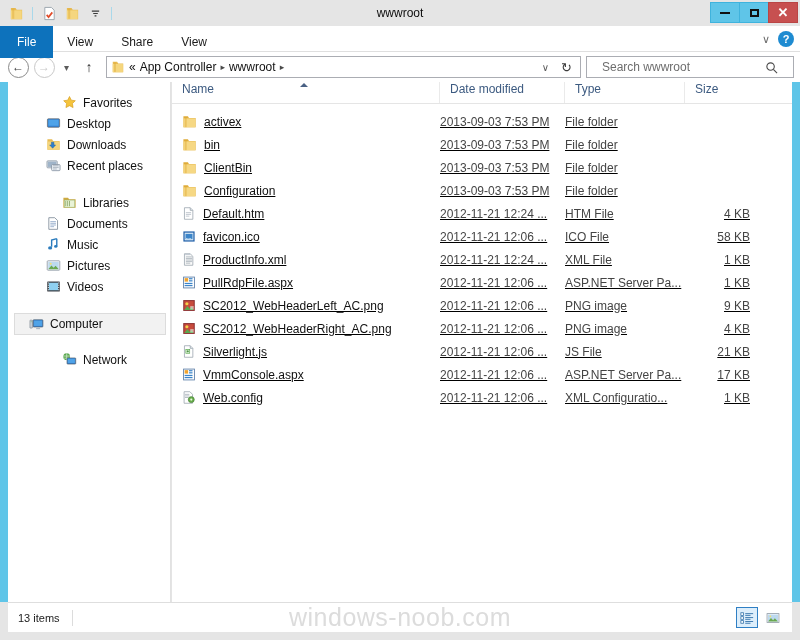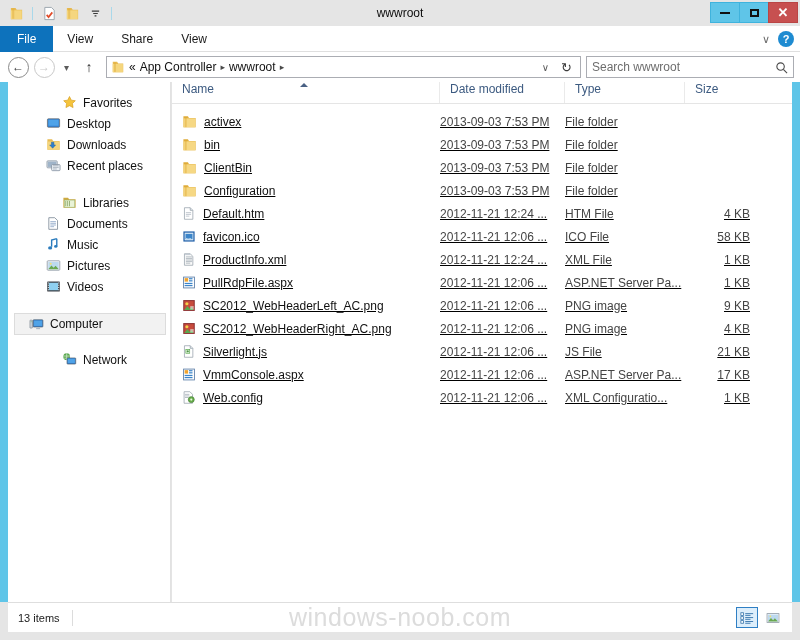--- a/index.html
+++ b/index.html
@@ -24,42 +24,42 @@
   .wc { width: 30px; height: 21px; display: flex; align-items: center; justify-content: center;
         background: #5fc5e8; border: 1px solid #3fb3dd; margin-left: -1px; }
   .wc.close { background: #c75050; border-color: #b94545; }
   .wc .bar { width: 10px; height: 2px; background: #111; }
   .wc .sq { width: 9px; height: 8px; border: 2px solid #111; }
   .wc .x { color: #fff; font-size: 13px; font-weight: bold; font-family: "Liberation Sans", sans-serif; }
 
   
   .ribbonbar { height: 26px; display: flex; align-items: stretch; background: #fff; flex: none; position: relative;
                border-bottom: 1px solid #dfdfdf; }
-  .tab { padding: 0 14px; display: flex; align-items: center; font-size: 12px; color: #1b1b1b; height: 26px; }
+  .tab { padding: 0 14px; display: flex; align-items: center; font-size: 12px; color: #1b1b1b; height: 32px; }
   .tab.file { background: #0d72bc; color: #fff; padding: 0 17px; }
   .ribbon-right { position: absolute; right: 6px; top: 0; height: 26px; display: flex; align-items: center; gap: 8px; }
   .chev { color: #6b6b6b; font-size: 11px; }
   .helpbtn { width: 16px; height: 16px; border-radius: 50%; background: #1e8bd1; color: #fff;
              font-size: 11px; font-weight: bold; display: flex; align-items: center; justify-content: center; }
 
   
   .addrbar { height: 30px; background: #fff; display: flex; align-items: center; padding: 0 6px; flex: none; gap: 2px; }
   .navbtn { width: 24px; height: 24px; display: flex; align-items: center; justify-content: center; }
   .circbtn { width: 21px; height: 21px; border-radius: 50%; border: 1px solid #8a8a8a; color: #3b3b3b;
              display: flex; align-items: center; justify-content: center; font-size: 12px; }
   .circbtn.dim { border-color: #c8c8c8; color: #c8c8c8; }
   .navbtn.small { width: 17px; }
   .addrbox { flex: 1; height: 22px; border: 1px solid #abadb3; background: #fff;
              display: flex; align-items: center; padding: 0 4px; gap: 4px; margin: 0 3px; }
   .crumbs { flex: 1; display: flex; align-items: center; gap: 4px; font-size: 12px; color: #111; }
   .crumb-sep { color: #4a4a4a; font-size: 9px; }
   .chev-dn { color: #5c5c5c; font-size: 10px; padding: 0 4px; }
   .refresh { color: #3c3c3c; font-size: 13px; padding: 0 4px; }
   .searchbox { width: 208px; height: 22px; border: 1px solid #abadb3; background: #fff;
-               display: flex; align-items: center; padding: 0 5px; }
+               display: flex; align-items: center; padding: 0 15px; }
   .search-ph { flex: 1; color: #6d6d6d; font-size: 12px; }
   .search-ico { color: #4a4a4a; font-size: 12px; }
 
   
   .body { flex: 1; display: flex; background: #fff; border-left: 8px solid #5fc5e8; border-right: 8px solid #5fc5e8;
           overflow: hidden; }
   .nav { width: 162px; background: #fff; padding-top: 10px; flex: none; position: relative; }
   .nav-group { margin-bottom: 2px; }
   .nav-item { height: 21px; display: flex; align-items: center; gap: 6px; padding-left: 22px; font-size: 12px; color: #111; }
   .nav-item.root { padding-left: 18px; margin-left: 36px; }

